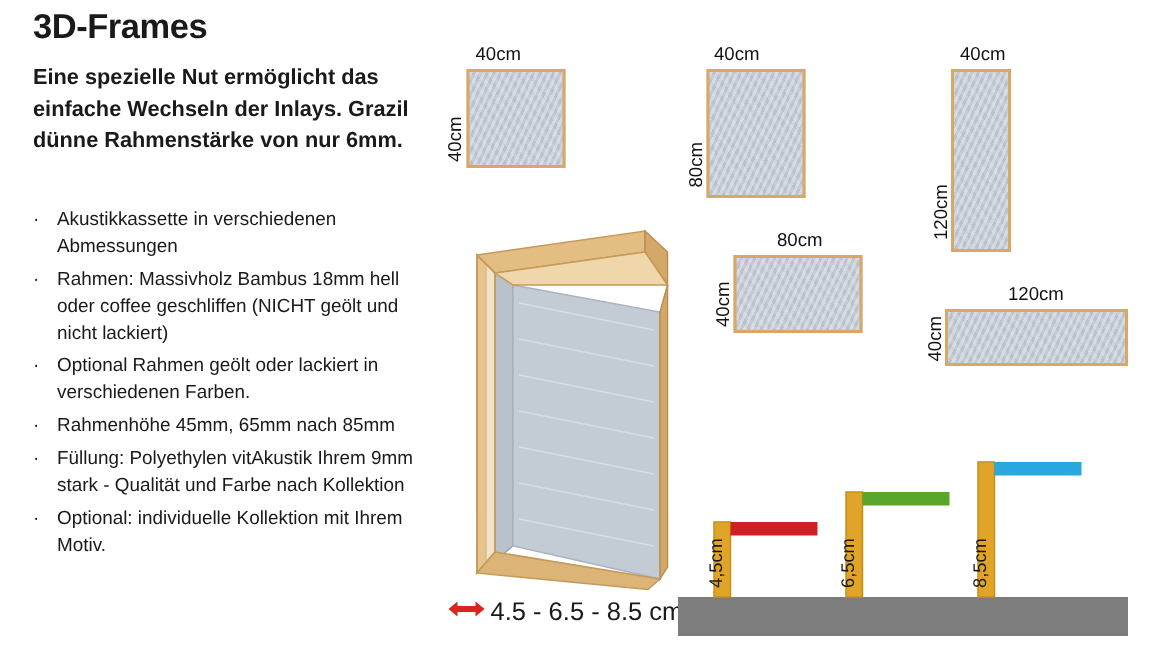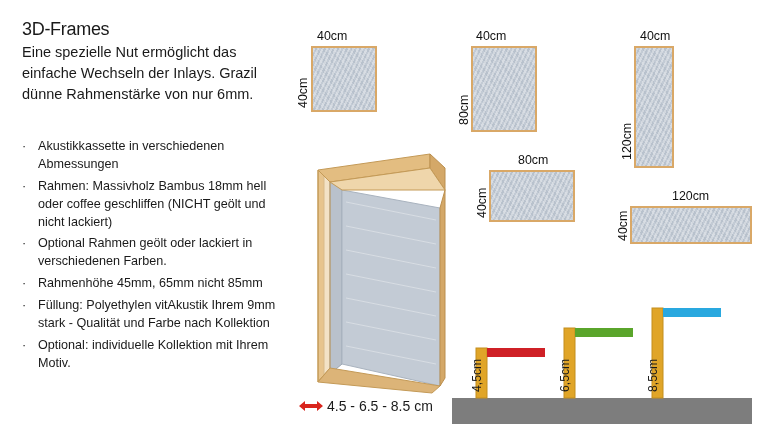--- a/index.html
+++ b/index.html
@@ -18,32 +18,32 @@
   .page {
     position: relative;
     width: 768px;
     height: 440px;
   }
 
   
   .title {
     position: absolute;
     left: 22px;
-    top: 19px;
-    font-size: 18px;
-    font-weight: normal;
+    top: 4px;
+    font-size: 23px;
+    font-weight: bold;
     letter-spacing: -0.3px;
   }
   .intro {
     position: absolute;
     left: 22px;
     top: 42px;
     width: 258px;
     font-size: 14.5px;
-    font-weight: normal;
+    font-weight: bold;
     line-height: 1.45;
   }
   .bullets {
     position: absolute;
     left: 22px;
     top: 138px;
     width: 262px;
     font-size: 12.6px;
     line-height: 1.42;
   }
@@ -93,21 +93,21 @@
     width: 150px;
     height: 245px;
   }
   .frame3d svg { display: block; }
 
   
   .thickness-caption {
     position: absolute;
     left: 327px;
     top: 398px;
-    font-size: 14px;
+    font-size: 17px;
   }
   .arrow-ico {
     position: absolute;
     left: 298px;
     top: 398px;
     width: 26px;
     height: 16px;
   }
 
   
@@ -143,21 +143,21 @@
     <div class="bullet">
       <span class="dot">·</span>
       <span class="btext">Rahmen: Massivholz Bambus 18mm hell oder coffee geschliffen (NICHT geölt und nicht lackiert)</span>
     </div>
     <div class="bullet">
       <span class="dot">·</span>
       <span class="btext">Optional Rahmen geölt oder lackiert in verschiedenen Farben.</span>
     </div>
     <div class="bullet">
       <span class="dot">·</span>
-      <span class="btext">Rahmenhöhe 45mm, 65mm nicht 85mm</span>
+      <span class="btext">Rahmenhöhe 45mm, 65mm nach 85mm</span>
     </div>
     <div class="bullet">
       <span class="dot">·</span>
       <span class="btext">Füllung: Polyethylen vitAkustik Ihrem 9mm stark - Qualität und Farbe nach Kollektion</span>
     </div>
     <div class="bullet">
       <span class="dot">·</span>
       <span class="btext">Optional: individuelle Kollektion mit Ihrem Motiv.</span>
     </div>
   </div>

